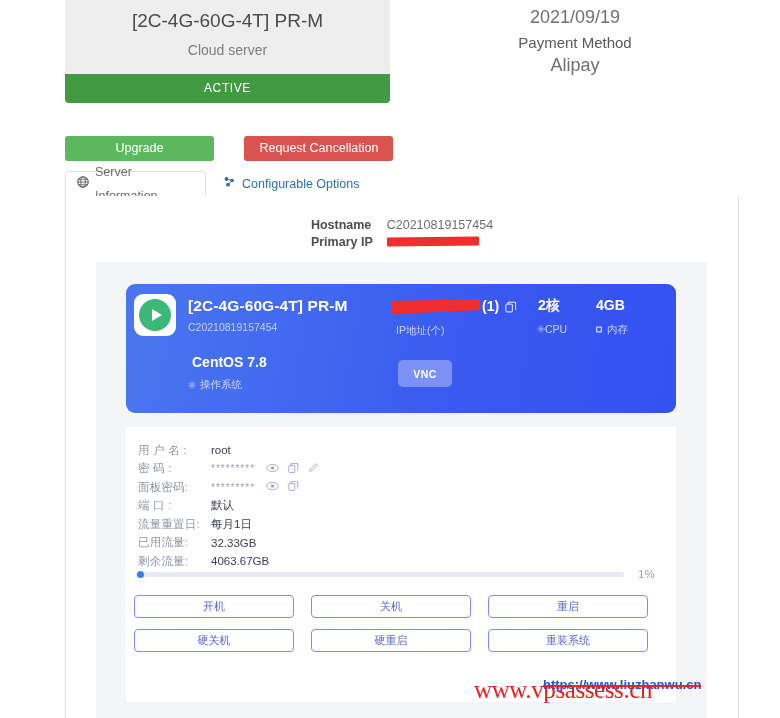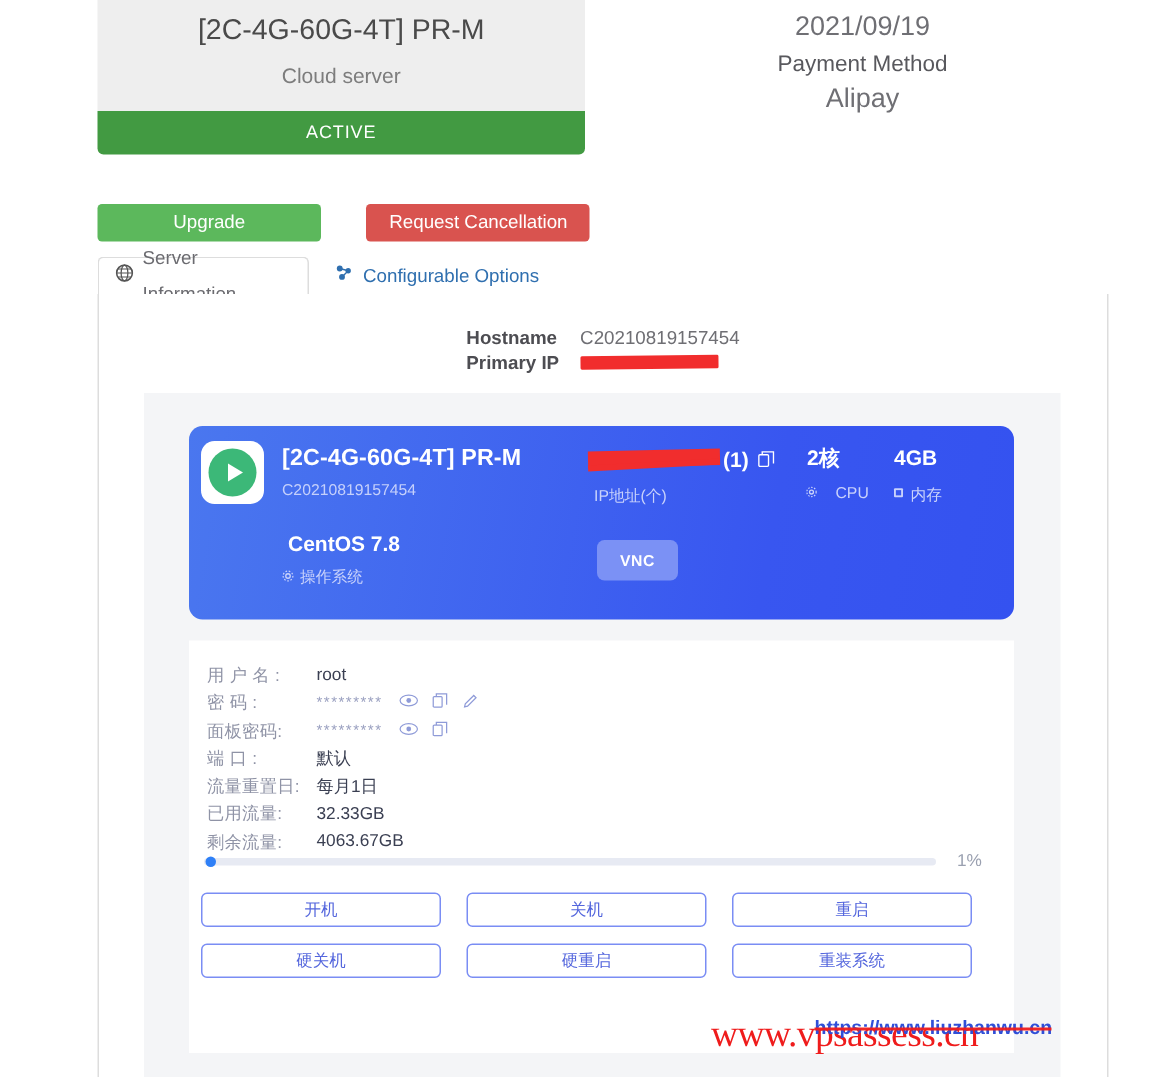--- a/index.html
+++ b/index.html
@@ -147,21 +147,21 @@
   .copy-ico {
     position: absolute; left: 379px; top: 15px;
     z-index: 4;
   }
   .sc-cpu {
     position: absolute; left: 412px; top: 13px;
     font-size: 14px; font-weight: bold;
   }
   .sc-cpu-label {
     position: absolute; left: 411px; top: 39px; font-size: 10.5px; color: #c9d2fb;
-    display: flex; align-items: center; gap: 12px;
+    display: flex; align-items: center; gap: 0;
   }
   .sc-mem {
     position: absolute; left: 470px; top: 13px;
     font-size: 14px; font-weight: bold;
   }
   .sc-mem-label {
     position: absolute; left: 469px; top: 39px; font-size: 10.5px; color: #c9d2fb;
     display: flex; align-items: center; gap: 4px;
   }
   .vnc-btn {

